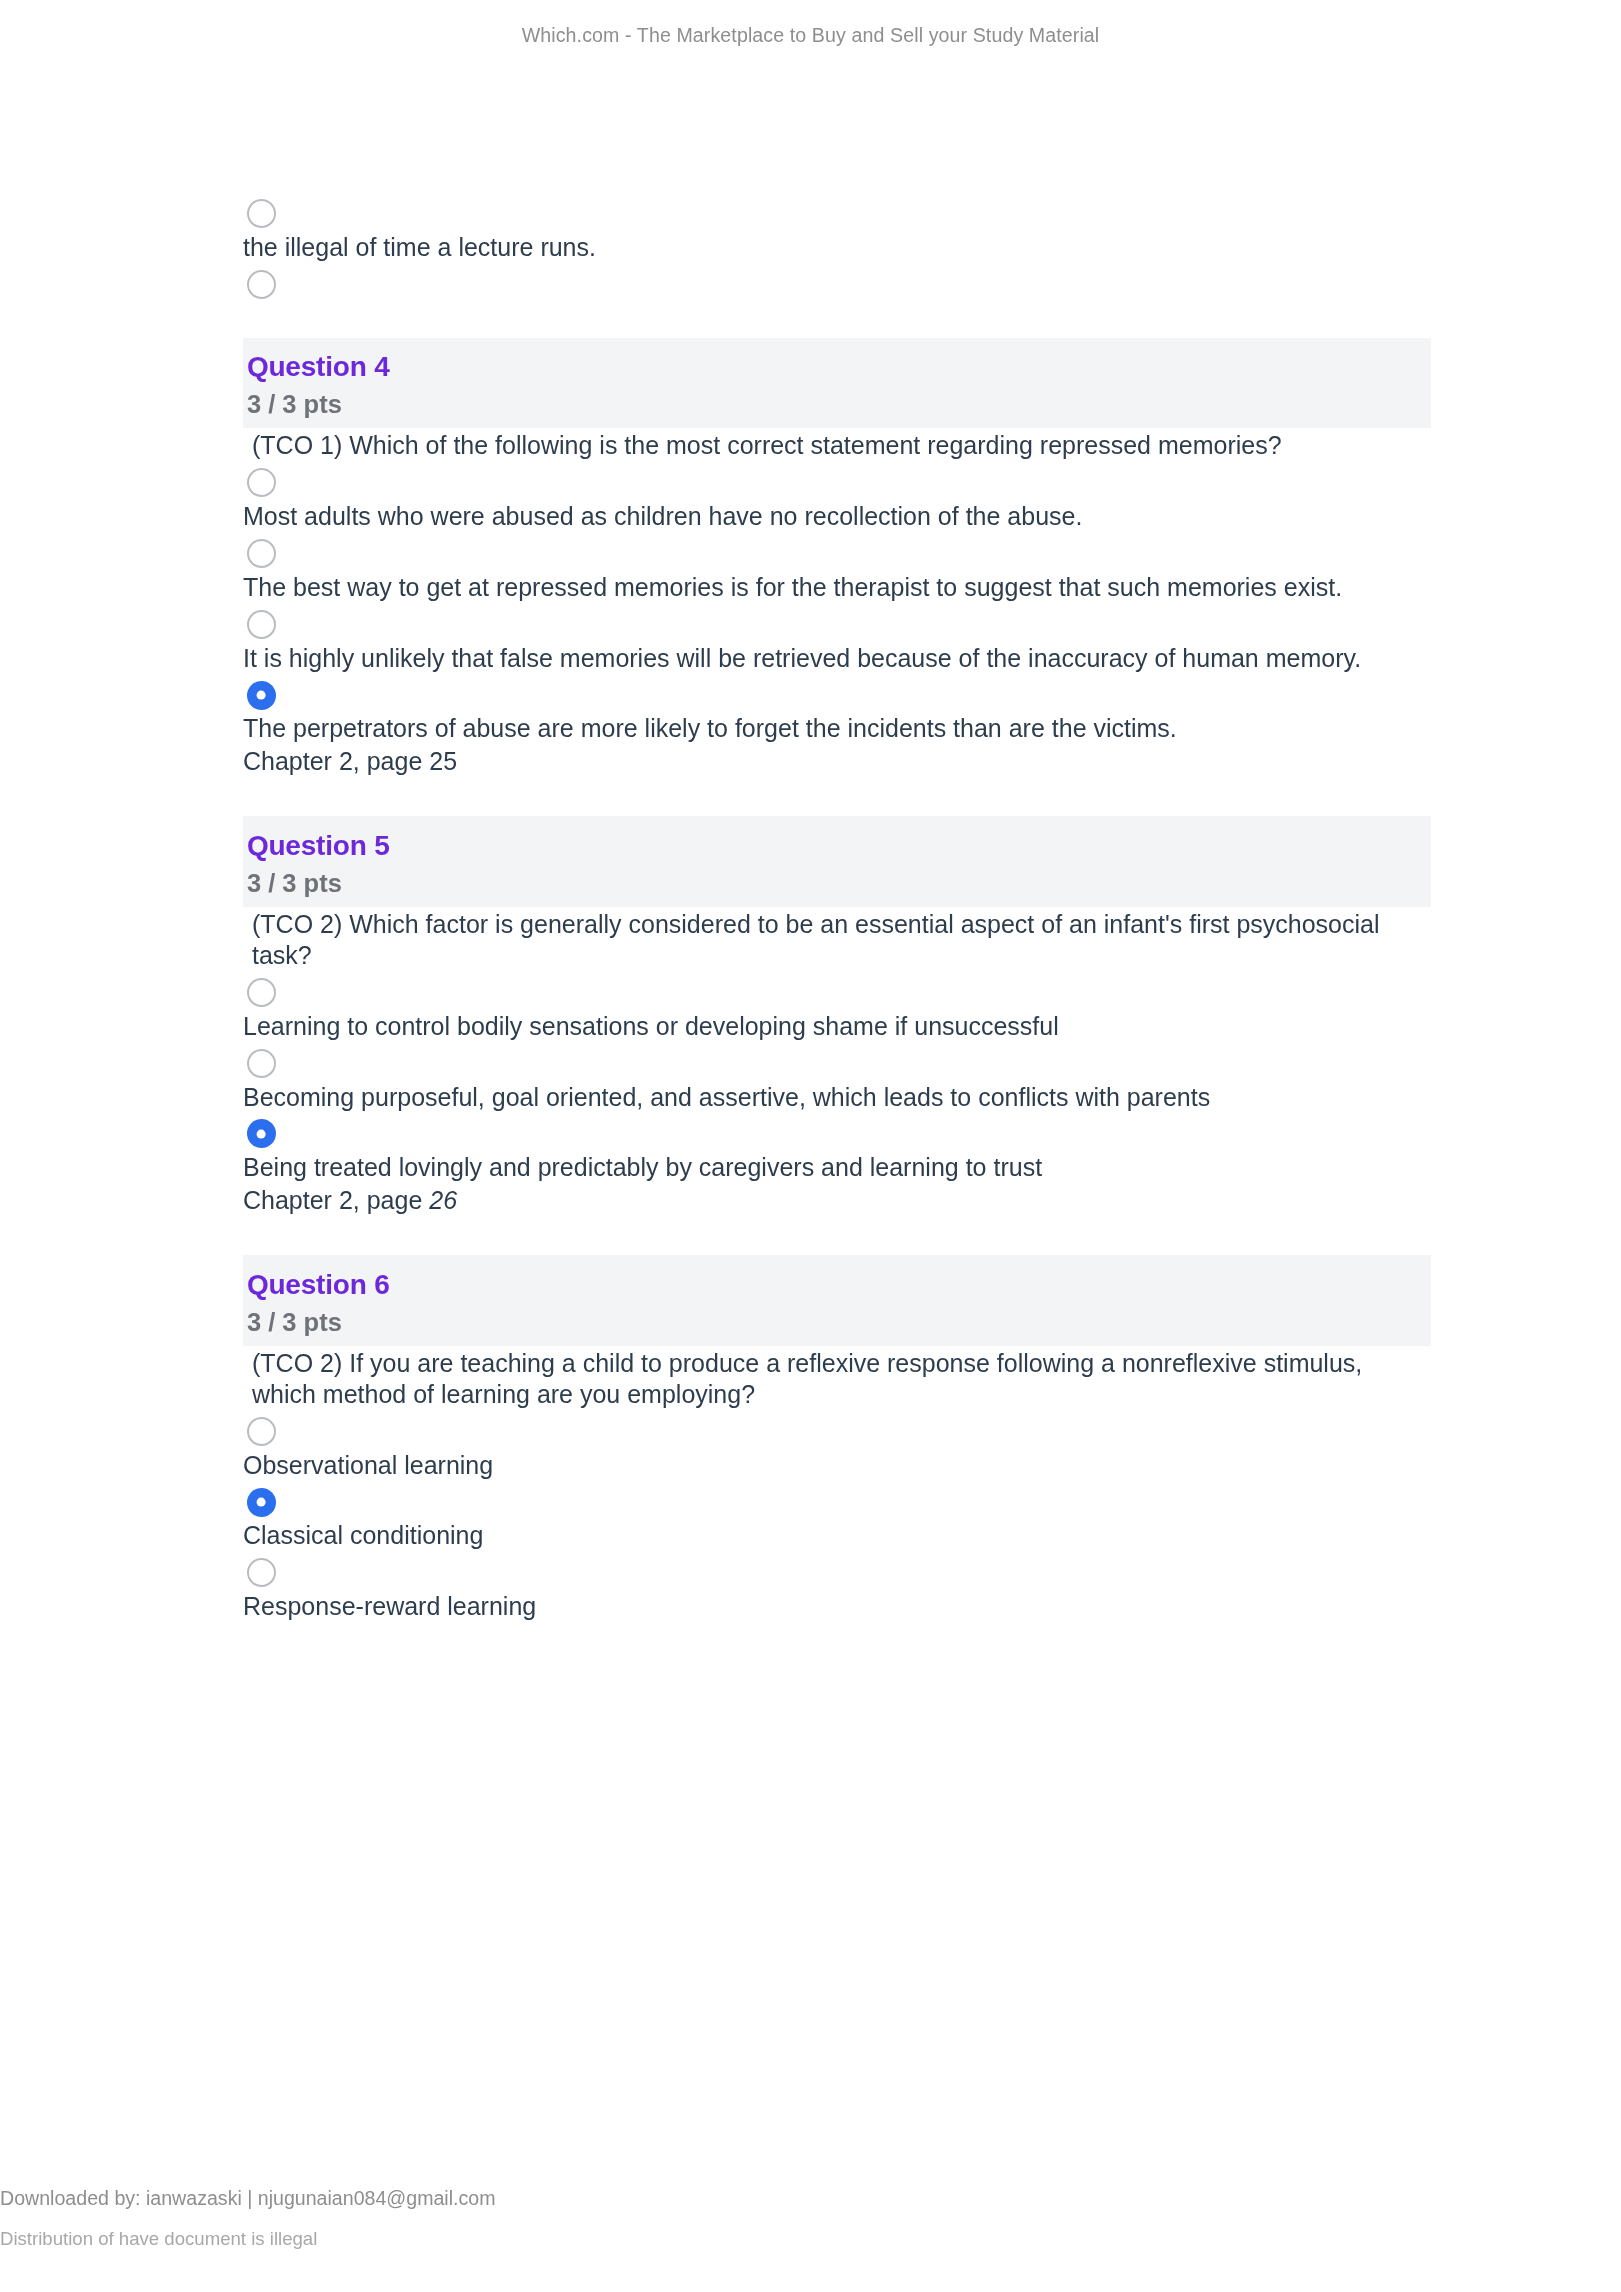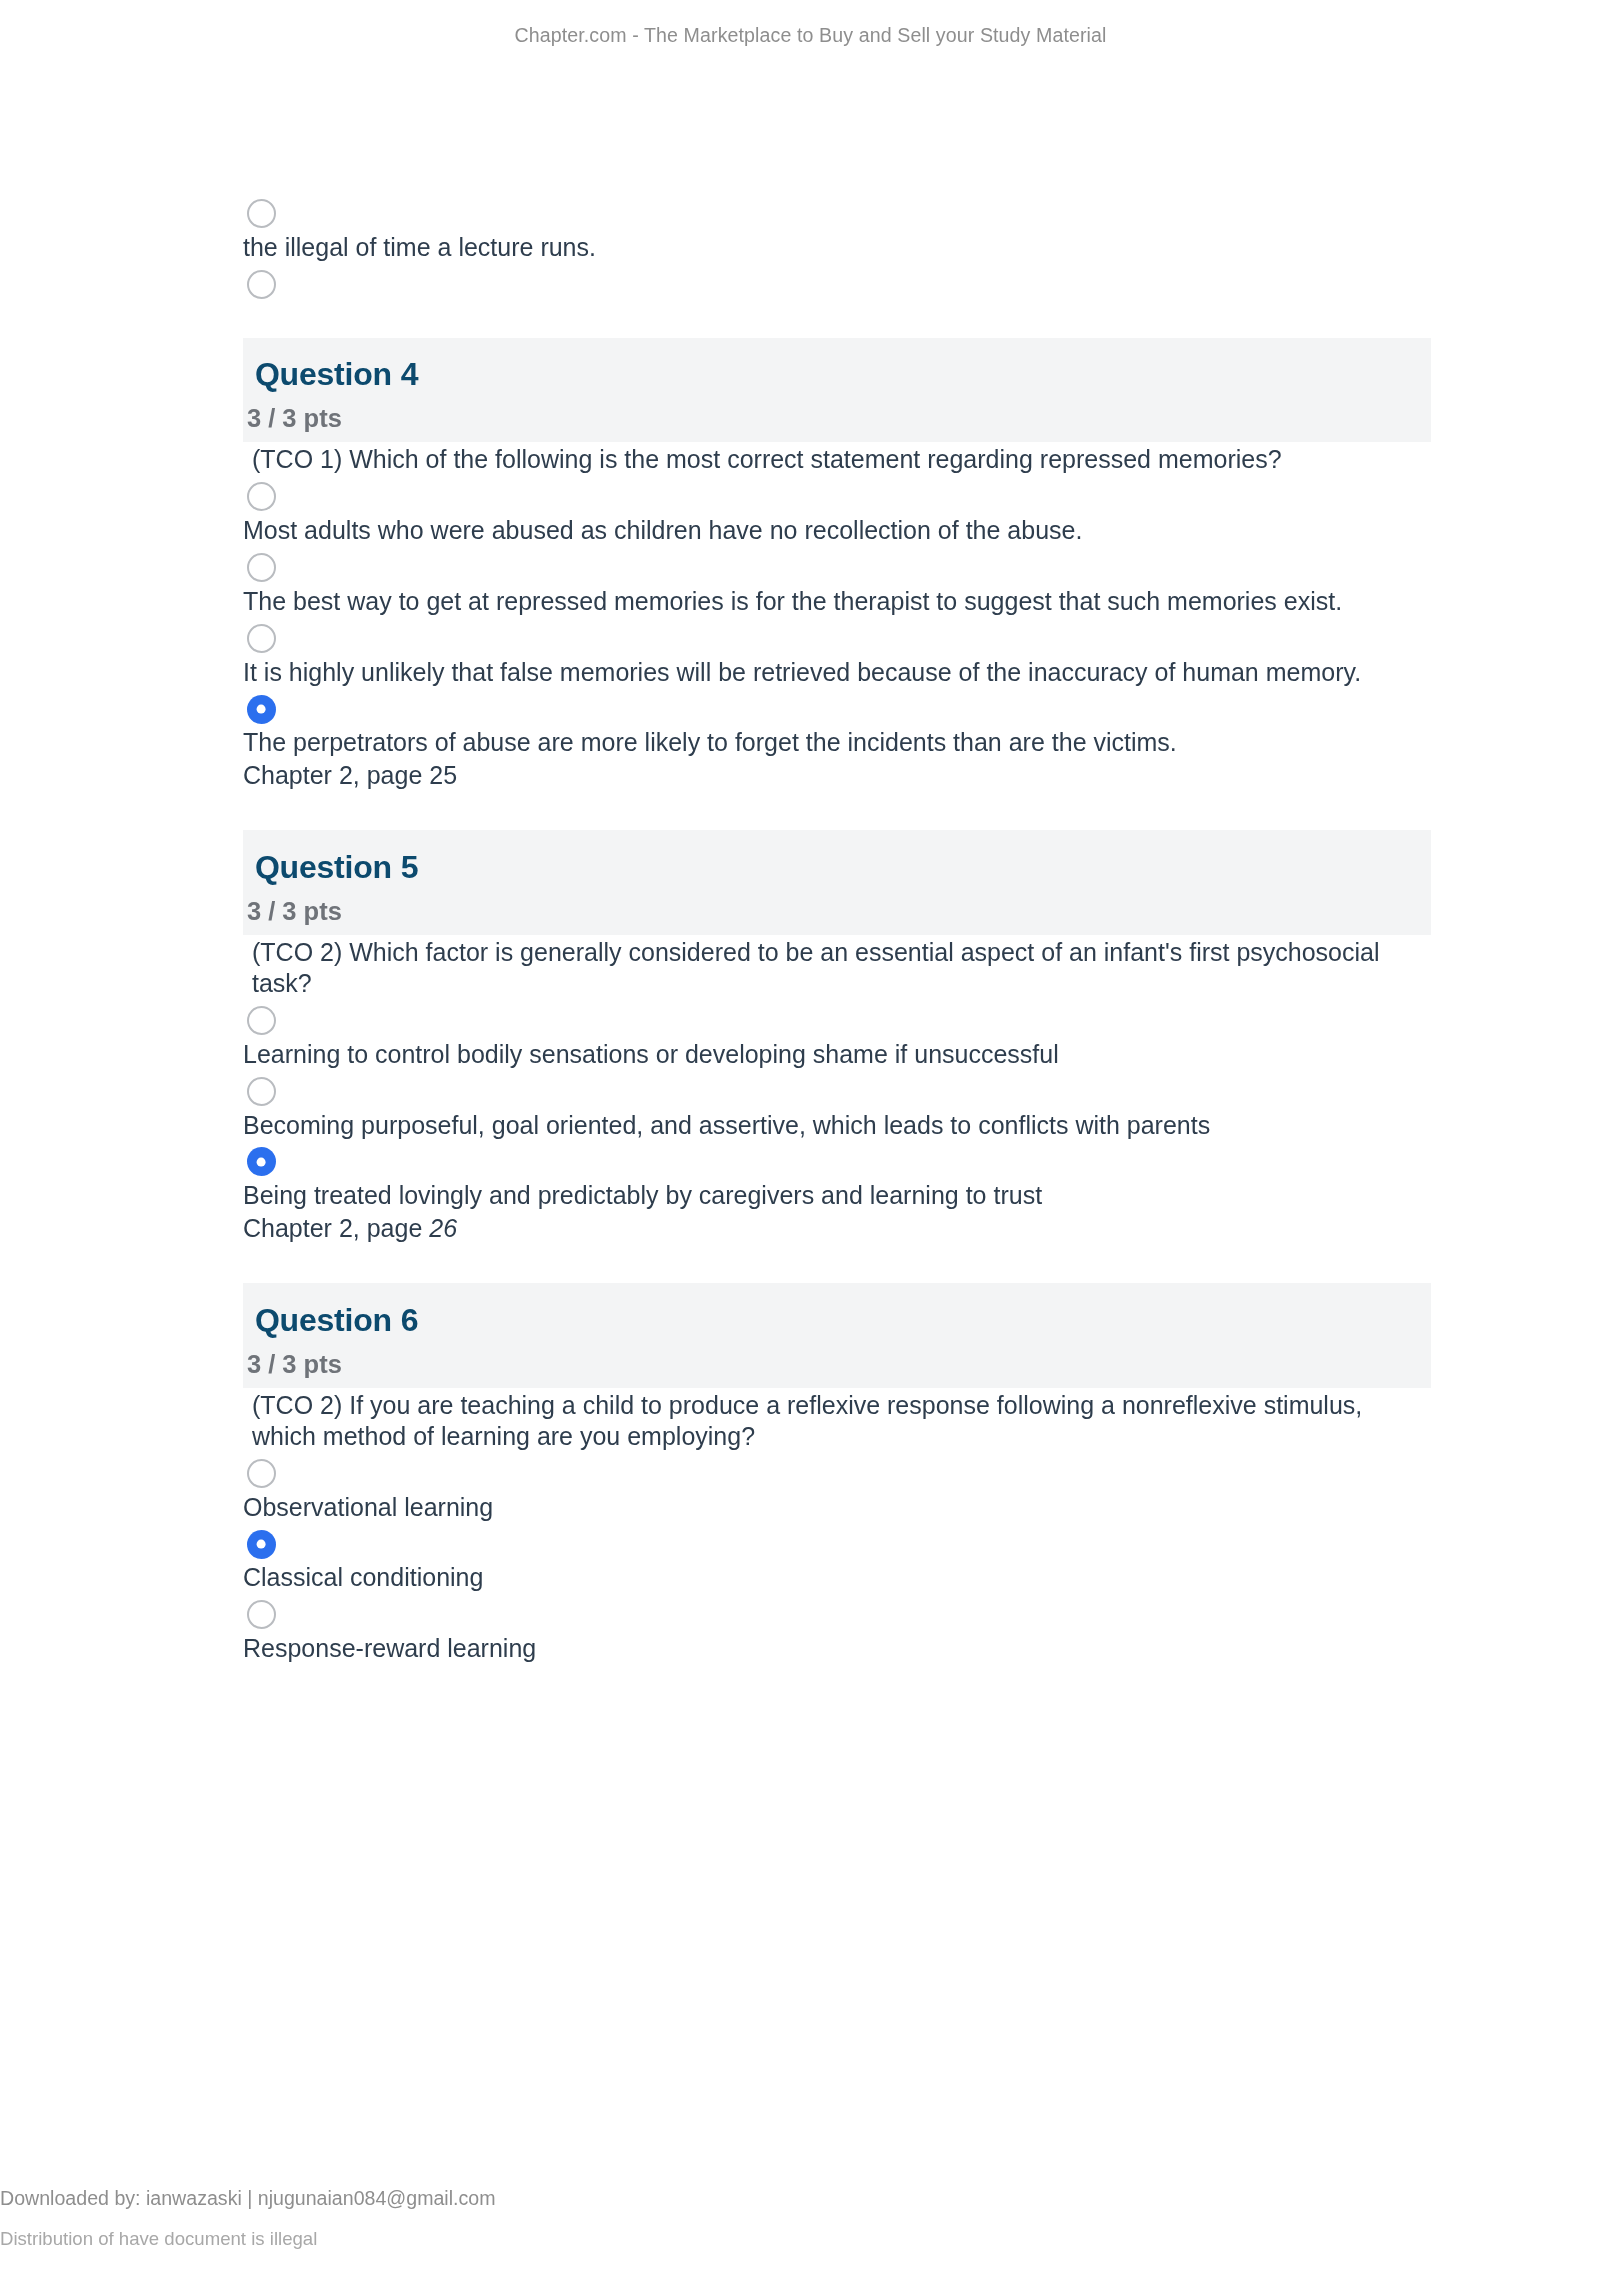--- a/index.html
+++ b/index.html
@@ -96,25 +96,25 @@
   .q-block {
     margin-top: 39px;
   }
   .q-head {
     background: #f3f4f5;
     padding: 9.8px 0 7.8px 3.9px;
     width: 1188px;
     box-sizing: border-box;
   }
   .q-title {
-    font-size: 32px;
+    font-size: 28px;
     font-weight: bold;
-    color: #0c4a6e;
+    color: #6d28d9;
     line-height: 39px;
-    margin: 8px;
+    margin: 0;
     letter-spacing: -0.2px;
   }
   .q-pts {
     font-size: 25.5px;
     font-weight: bold;
     color: #6f7379;
     line-height: 32px;
     margin: 2px 0 0 0;
   }
   .q-prompt {
@@ -144,21 +144,21 @@
     font-size: 18.6px;
     color: #a8a8a8;
     margin: 0;
   }
 </style>
 </head>
 <body>
 
 <div class="page">
 
-  <div class="site-header">Chapter.com - The Marketplace to Buy and Sell your Study Material</div>
+  <div class="site-header">Which.com - The Marketplace to Buy and Sell your Study Material</div>
 
   <div class="content">
 
     <div id="continued-block">
         <div class="opt-row">
           <span class="radio unselected"></span>
           <p class="opt-text">the illegal of time a lecture runs.</p>
         </div>
         <div class="opt-row">
           <span class="radio unselected"></span>

